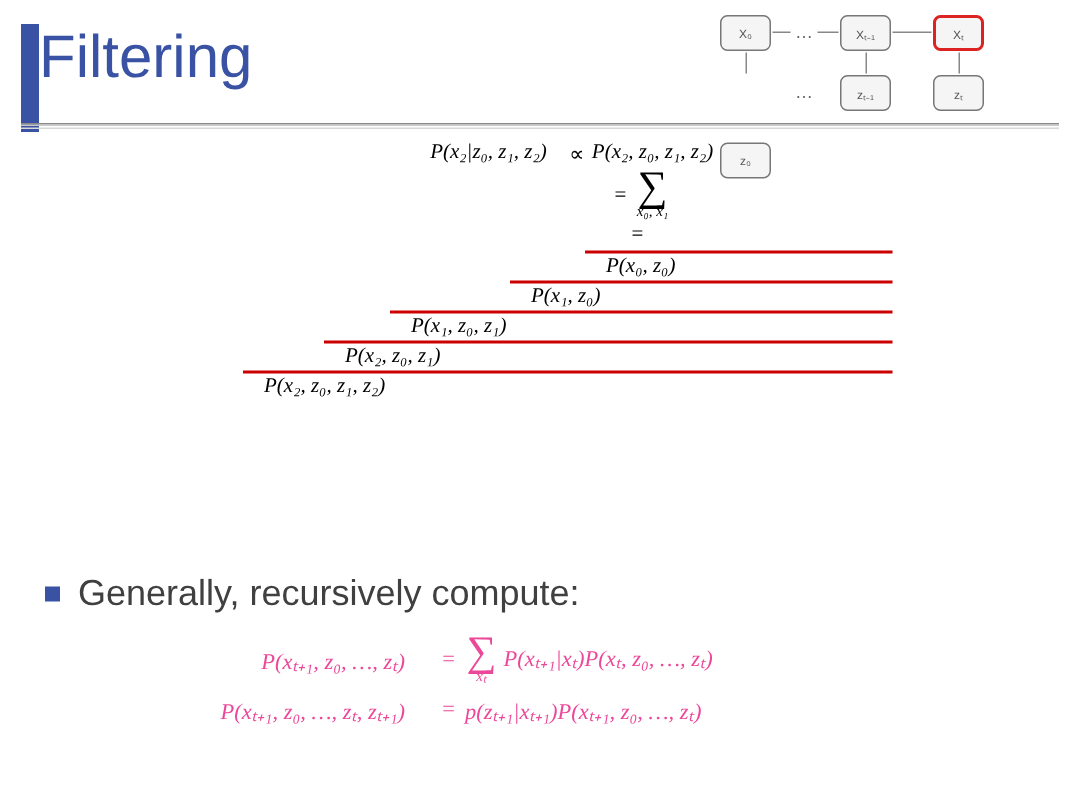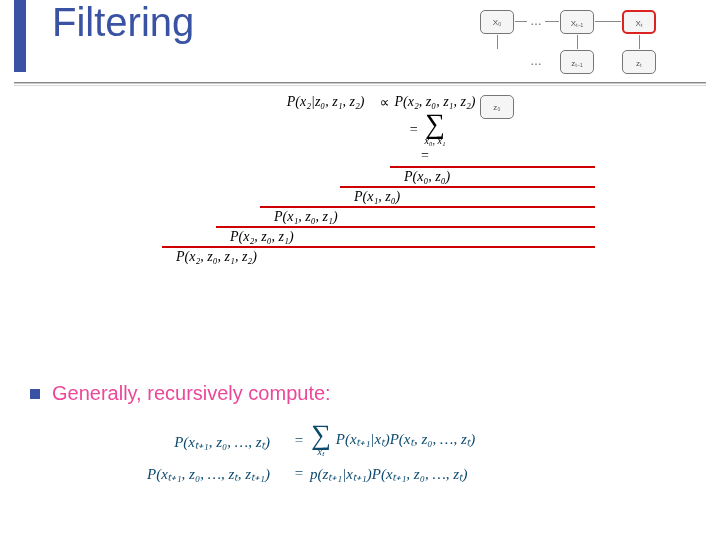--- a/index.html
+++ b/index.html
@@ -13,24 +13,24 @@
     position: relative;
   }
   .slide {
     position: relative;
     width: 720px;
     height: 540px;
   }
   
   .title-bar {
     position: absolute;
-    top: 0;
+    top: 16px;
     left: 14px;
     border-left: 12px solid #3952a3;
-    padding-left: 26px;
+    padding-left: 0;
     height: 72px;
     display: flex;
     align-items: flex-start;
   }
   .title-text {
     font-size: 40px;
     color: #3952a3;
     font-family: Verdana, Arial, sans-serif;
   }
   .hr-sep {
@@ -167,31 +167,31 @@
     align-items: center;
   }
   .bullet-sq {
     width: 10px;
     height: 10px;
     background: #3952a3;
     margin-right: 12px;
   }
   .bullet-text {
     font-family: Arial, sans-serif;
-    font-size: 20px;
-    color: #ec4899;
+    font-size: 24px;
+    color: #404040;
   }
 
   
   .rec-area {
     position: absolute;
     top: 418px;
     left: 70px;
     font-family: "Cambria Math", "Times New Roman", serif;
-    color: #0c4a6e;
+    color: #ec4899;
   }
   .rec-row {
     display: flex;
     align-items: center;
     margin: 6px 0;
   }
   .rec-lhs {
     width: 200px;
     text-align: right;
     padding-right: 18px;

